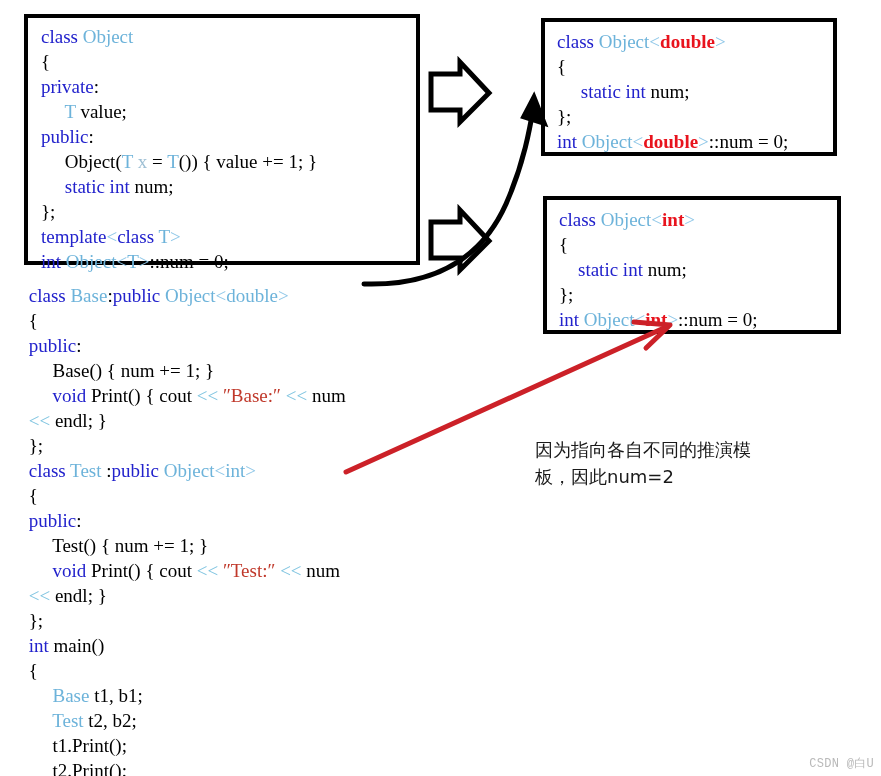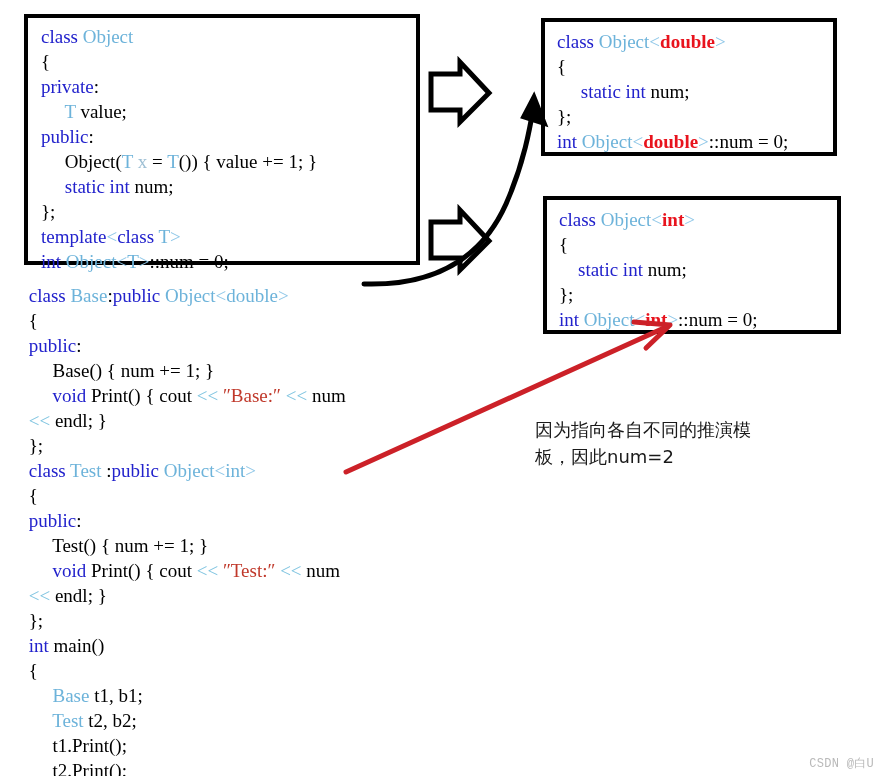--- a/index.html
+++ b/index.html
@@ -61,21 +61,21 @@
     background: #ffffff;
   }
   .inst-box .code { padding: 7px 0 0 12px; }
   #inst-box-double { left: 541px; top: 18px;  width: 296px; height: 138px; }
   #inst-box-int    { left: 543px; top: 188px; width: 298px; height: 138px; margin-top: 8px; }
 
   
   #annotation {
     position: absolute;
     left: 535px;
-    top: 416px;
+    top: 436px;
     width: 260px;
     font-family: "DejaVu Sans", "Liberation Sans", sans-serif;
     font-size: 18px;
     line-height: 27px;
     color: #1a1a1a;
     white-space: pre-line;
   }
 
   
   #watermark {

